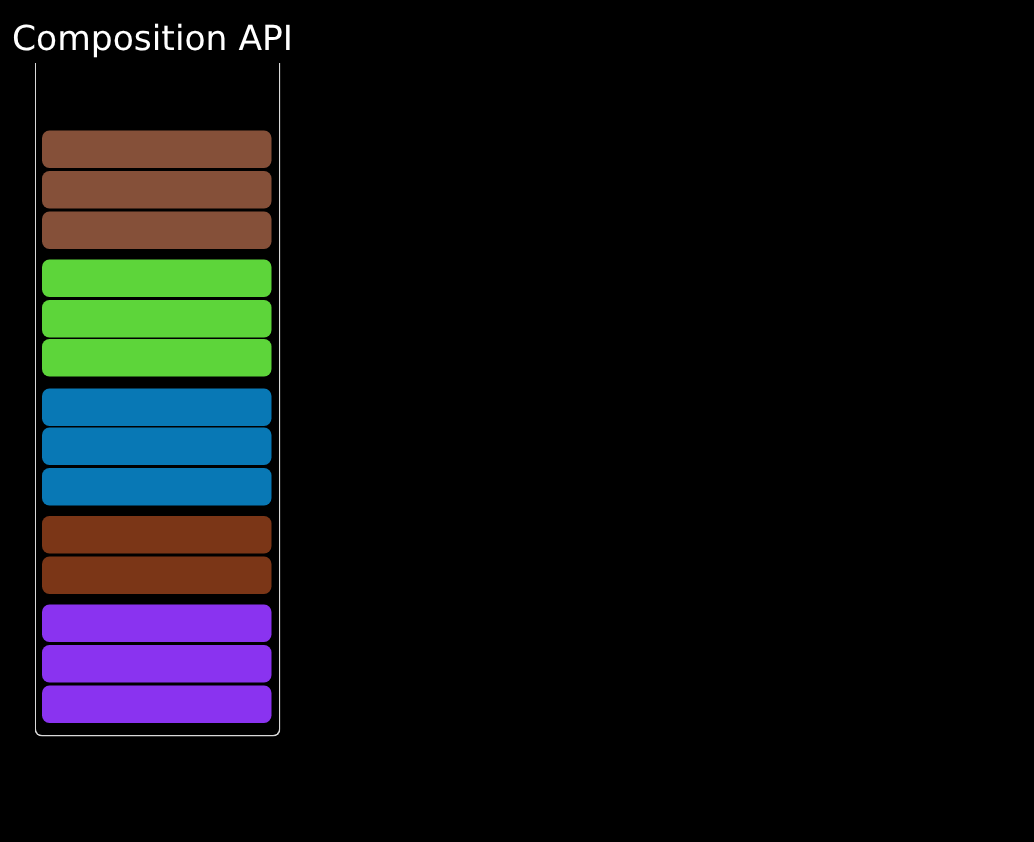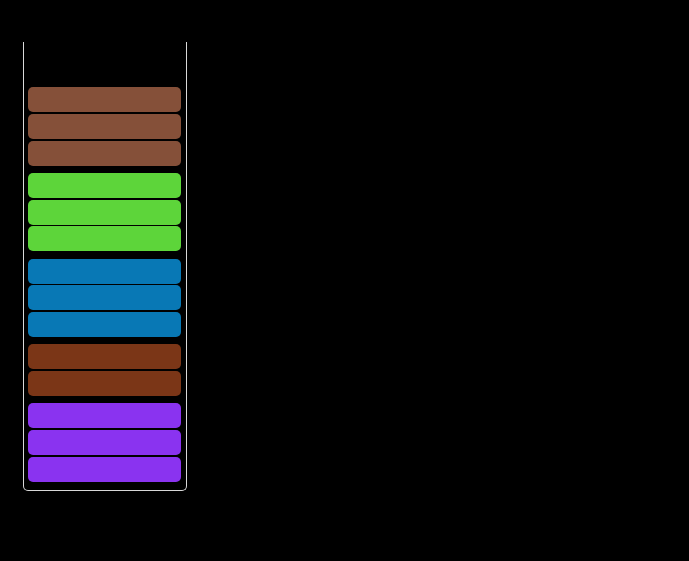--- a/index.html
+++ b/index.html
@@ -42,20 +42,21 @@
     left: 4px;
     width: 153px;
     height: 25px;
     border-radius: 5px;
   }
 </style>
 </head>
 <body>
 
 <div class="canvas">
+  <div class="figure-title">Composition API</div>
   <div class="stack-container">
       <div class="block" style="top: 45px; background: rgb(133, 80, 57);"></div>
       <div class="block" style="top: 71.8px; background: rgb(133, 80, 57);"></div>
       <div class="block" style="top: 98.6px; background: rgb(133, 80, 57);"></div>
       <div class="block" style="top: 130.8px; background: rgb(93, 213, 58);"></div>
       <div class="block" style="top: 157.6px; background: rgb(93, 213, 58);"></div>
       <div class="block" style="top: 184.4px; background: rgb(93, 213, 58);"></div>
       <div class="block" style="top: 216.6px; background: rgb(8, 120, 181);"></div>
       <div class="block" style="top: 243.4px; background: rgb(8, 120, 181);"></div>
       <div class="block" style="top: 270.2px; background: rgb(8, 120, 181);"></div>

